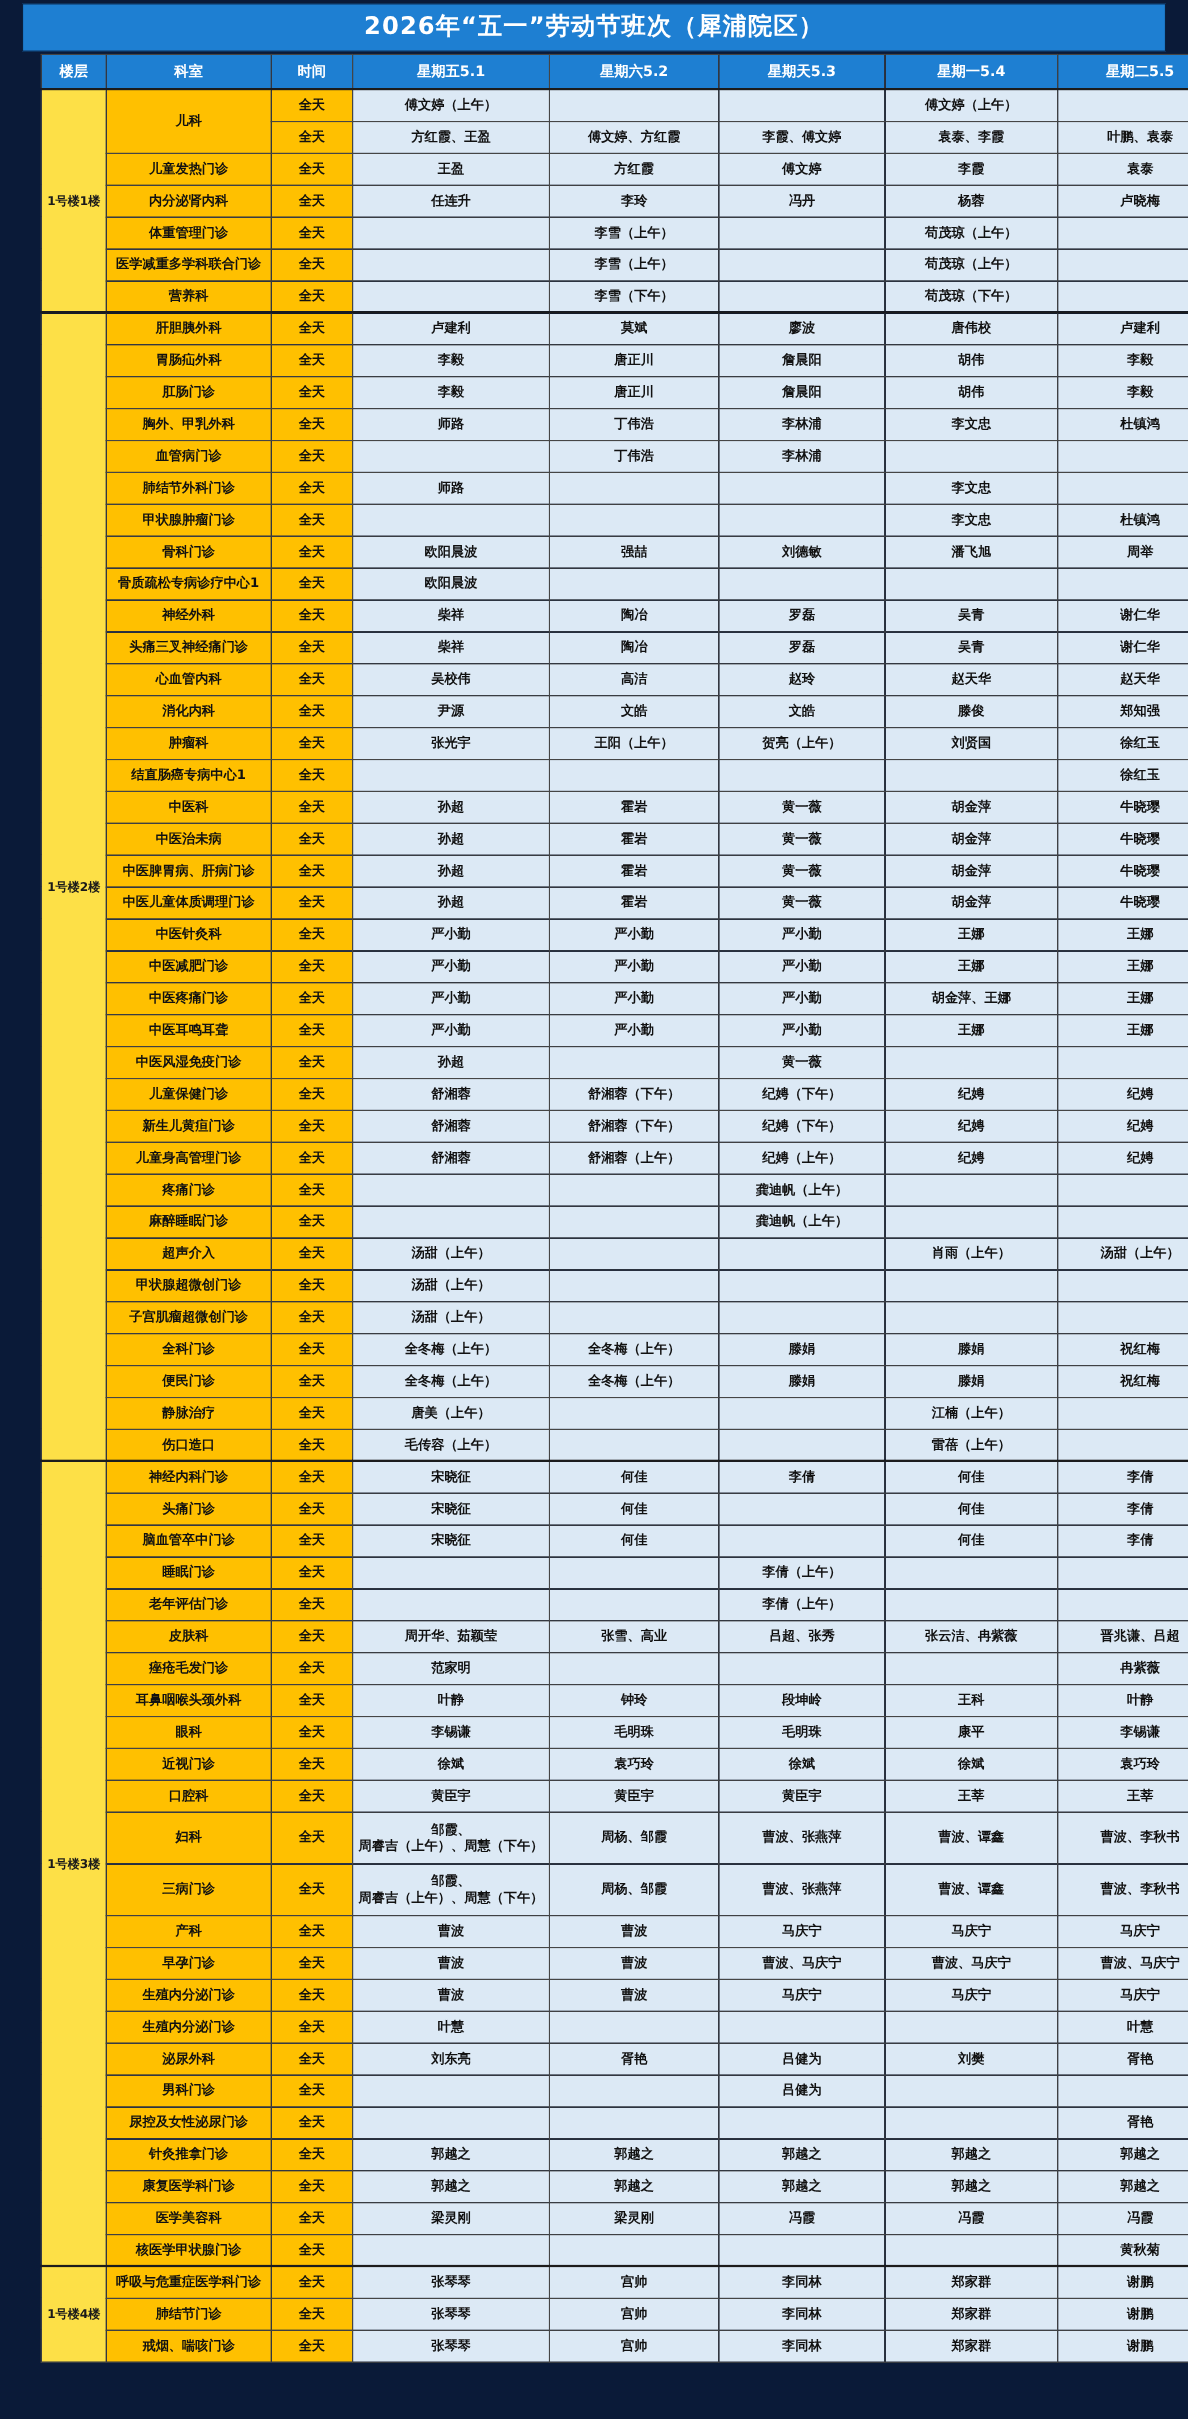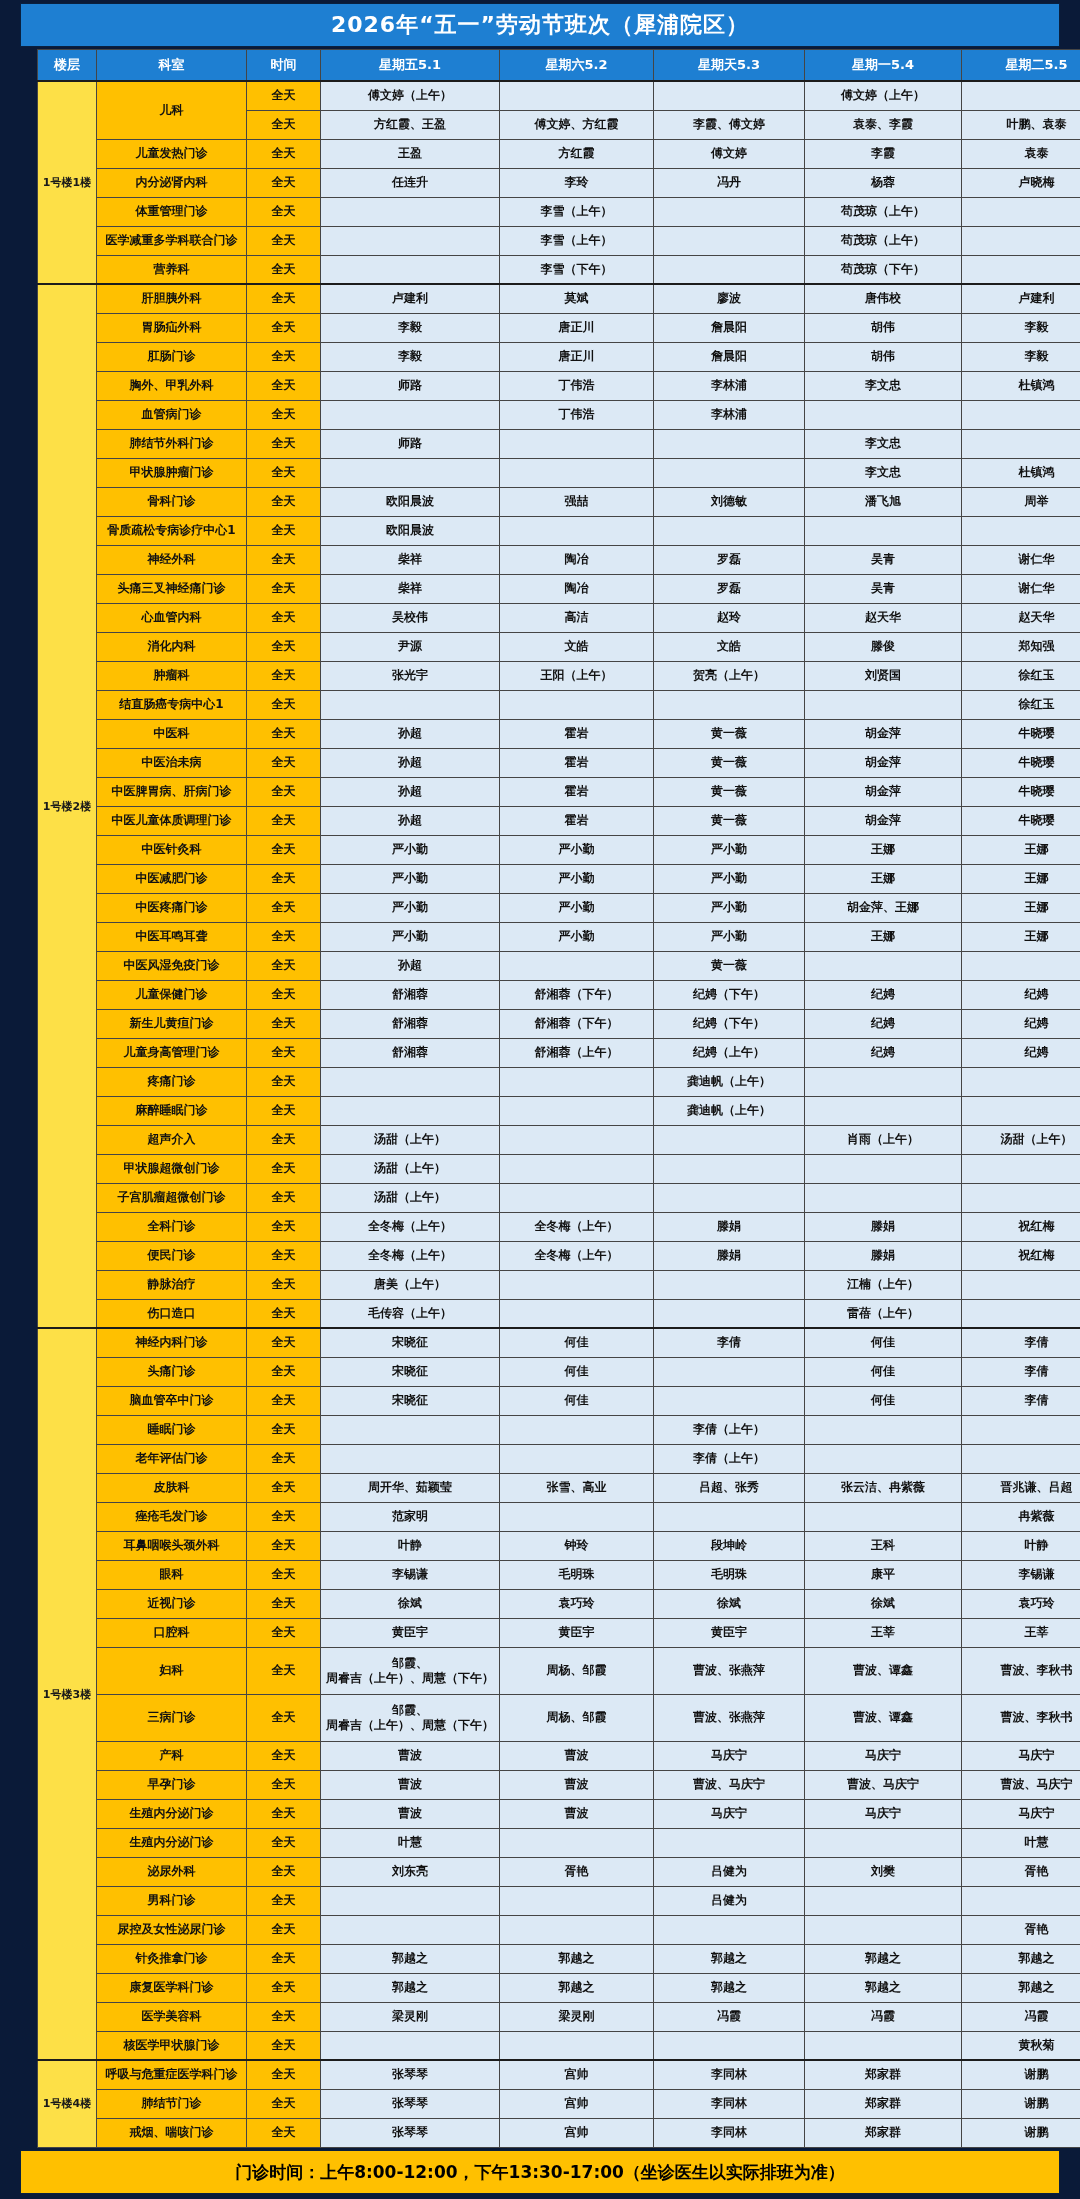--- a/index.html
+++ b/index.html
@@ -750,14 +750,13 @@
           <td class="time-cell">全天</td>
           <td class="data-cell">张琴琴</td>
           <td class="data-cell">宫帅</td>
           <td class="data-cell">李同林</td>
           <td class="data-cell">郑家群</td>
           <td class="data-cell">谢鹏</td>
         </tr>
       </tbody>
   </table>
 
-  <div class="footer-bar">门诊时间：上午8:00-12:00，下午13:30-17:00（坐诊医生以实际排班为准）</div>
 </div>
 
 </body></html>

